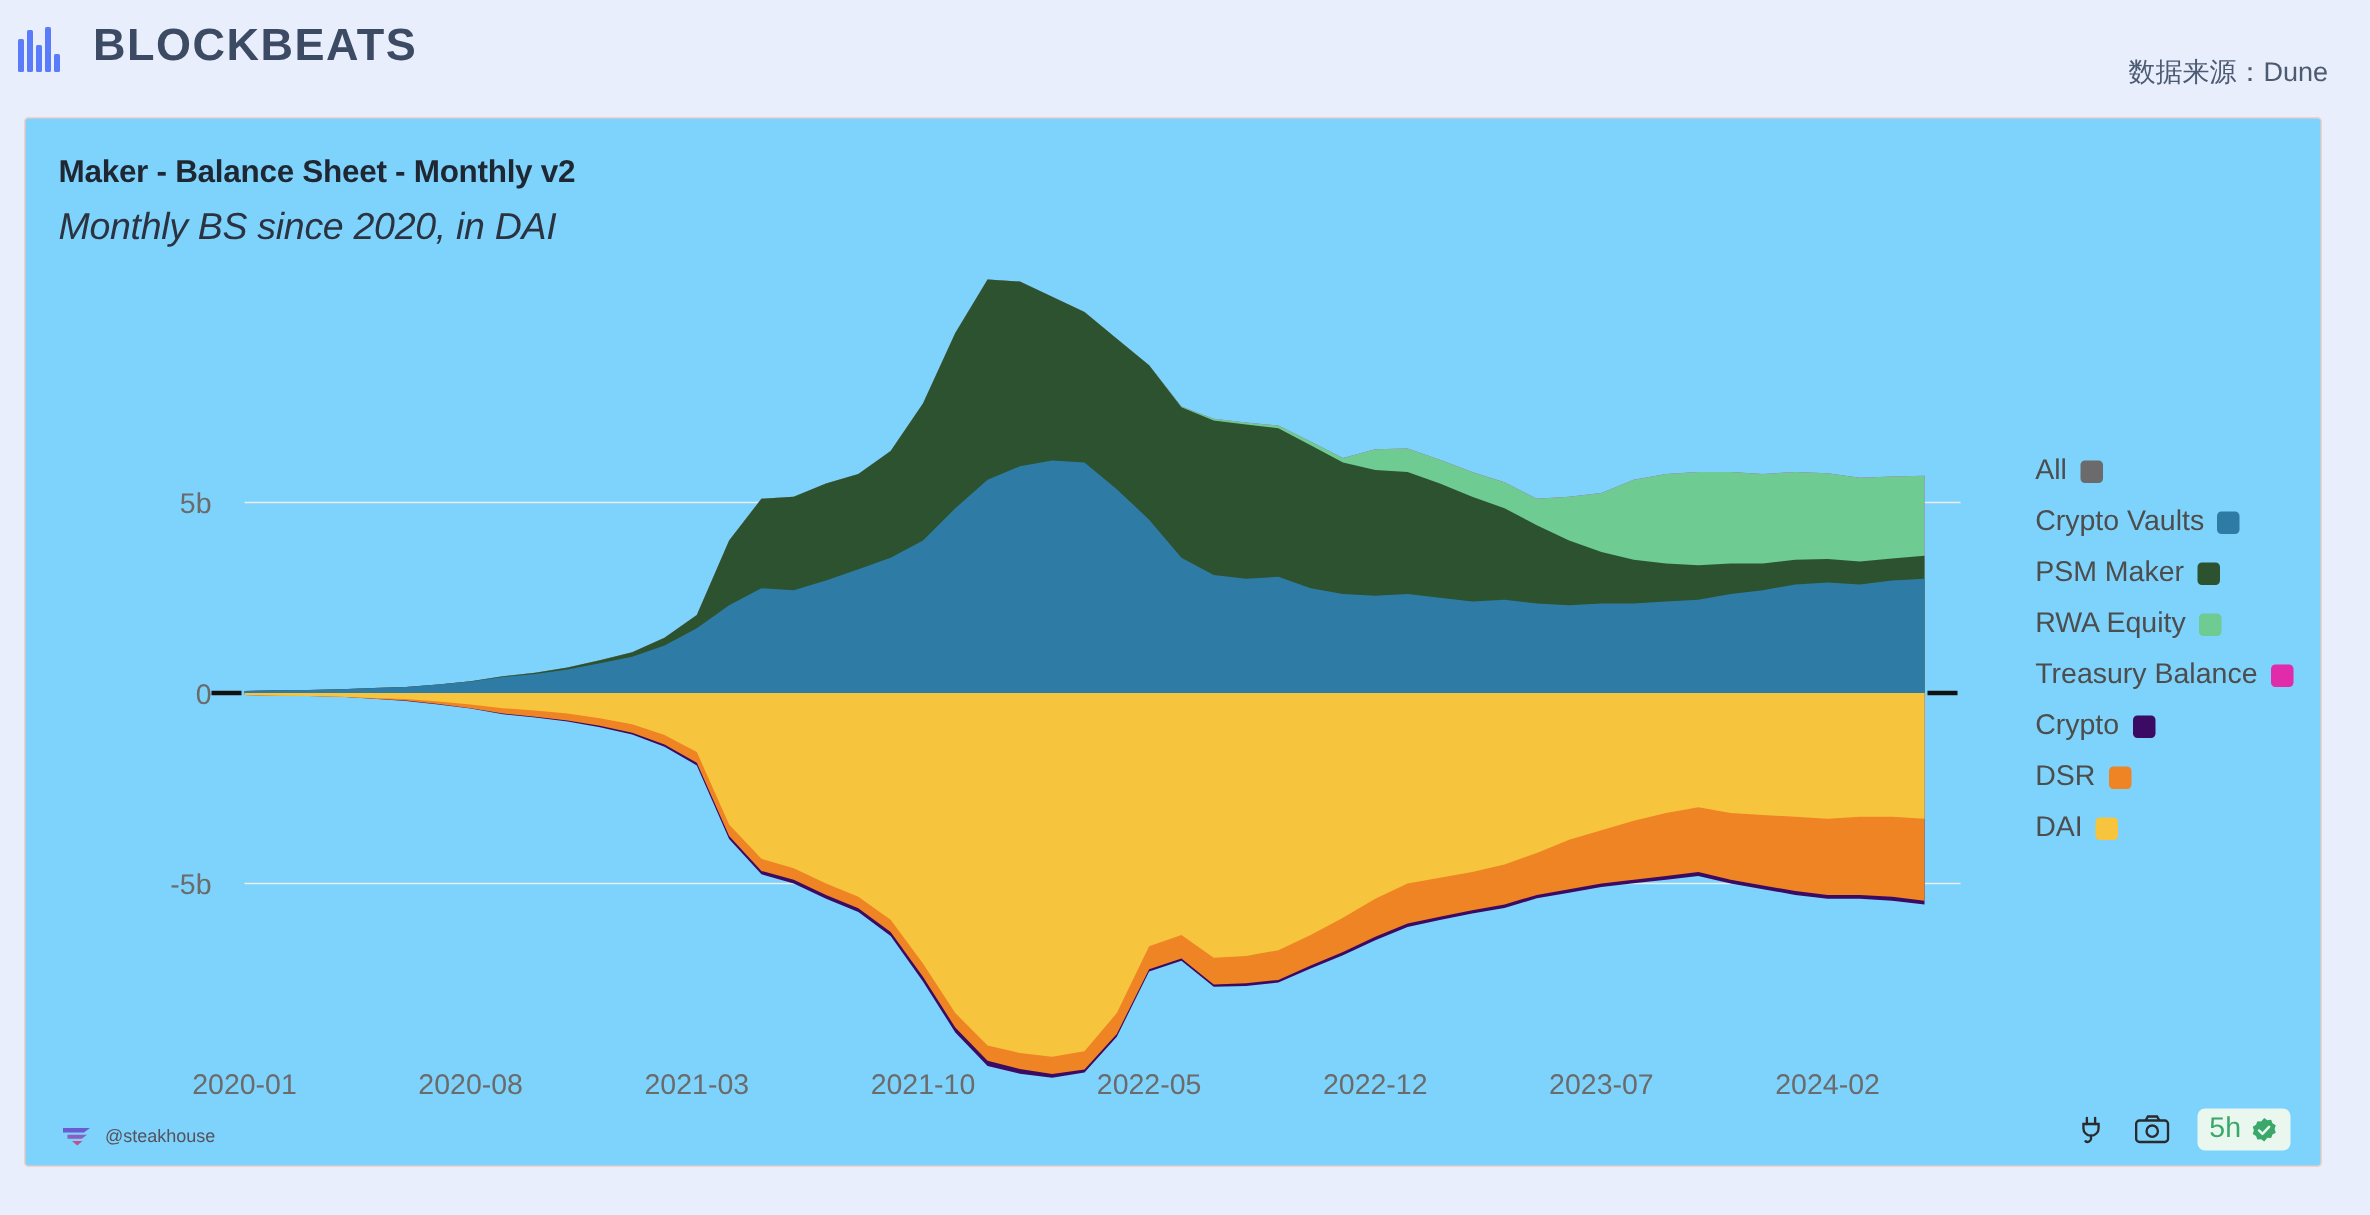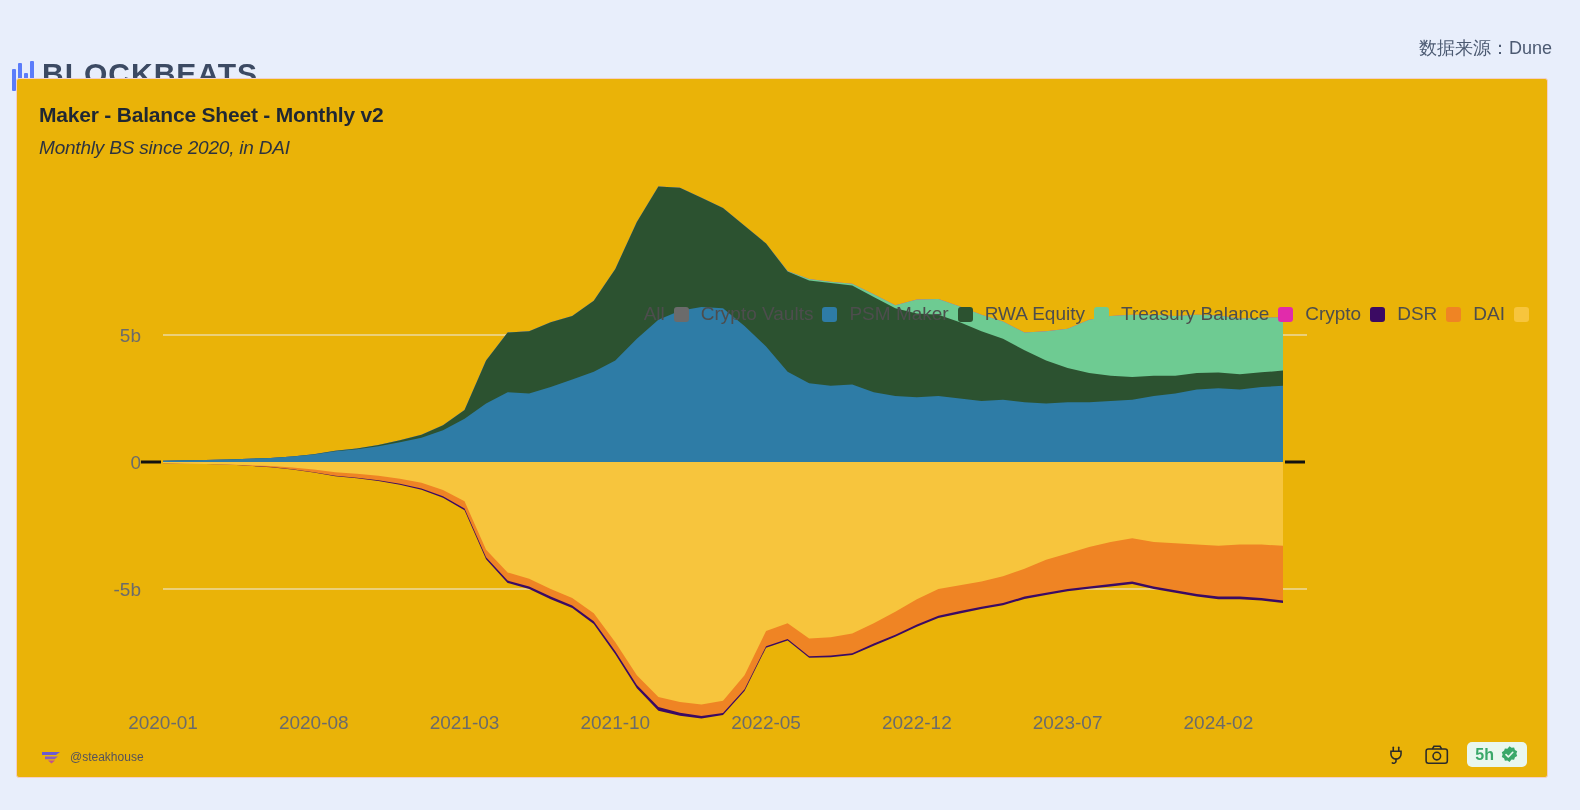--- a/index.html
+++ b/index.html
@@ -9,61 +9,61 @@
     font-family:"Liberation Sans", sans-serif;
     overflow:hidden;
     position:relative;
   }
   
   #header{
     position:absolute;left:0;top:0;width:1580px;height:72px;
   }
   #logo{
     position:absolute;left:12px;top:14px;
-    display:flex;align-items:center;gap:2px;margin-top:43px;
+    display:flex;align-items:center;gap:22px;
   }
   #logo-bars{display:flex;align-items:flex-end;height:34px;gap:2px;}
   #logo-bars i{display:block;width:4px;background:#5b7cfa;border-radius:1px;}
   #logo-bars i:nth-child(1){height:22px;}
   #logo-bars i:nth-child(2){height:28px;}
   #logo-bars i:nth-child(3){height:18px;}
   #logo-bars i:nth-child(4){height:30px;}
   #logo-bars i:nth-child(5){height:12px;}
   #logo-text{
     font-size:30px;font-weight:700;letter-spacing:1px;color:#3c4a63;
     font-family:"Liberation Sans", sans-serif;
   }
   #source{
     position:absolute;right:28px;top:36px;
     font-size:18px;color:#4c5a72;
   }
   
   #card{
     position:absolute;left:16px;top:78px;width:1532px;height:700px;
-    background:#eab308;border:1px solid #f3cfc8;border-radius:3px;
+    background:#7dd3fc;border:1px solid #f3cfc8;border-radius:3px;
     box-sizing:border-box;
   }
   #chart-title{
     position:absolute;left:22px;top:24px;
     font-size:21px;font-weight:700;color:#1f2733;letter-spacing:-.2px;
   }
   #chart-subtitle{
     position:absolute;left:22px;top:58px;
-    font-size:19px;font-style:italic;color:#2c3340;letter-spacing:-.2px;
+    font-size:25px;font-style:italic;color:#2c3340;letter-spacing:-.2px;
   }
   
   #plot-wrap{position:absolute;left:0;top:16px;width:1532px;height:700px;}
   svg{display:block;}
   .tick-label{font-size:19px;fill:#6b6b6b;font-family:"Liberation Sans",sans-serif;}
   .gridline{stroke:#ececec;stroke-width:1;}
   .zerotick{stroke:#111;stroke-width:3;}
   
   #legend{
     position:absolute;right:18px;top:224px;
-    display:flex;flex-direction:row;gap:12px;align-items:center;
+    display:flex;flex-direction:column;gap:12px;align-items:flex-start;
   }
   .legend-row{display:flex;align-items:center;gap:9px;cursor:pointer;}
   .legend-label{font-size:19px;color:#4d4d4d;white-space:nowrap;}
   .legend-swatch{width:15px;height:15px;border-radius:3px;display:block;}
   
   #footer{
     position:absolute;left:0;bottom:0;width:1532px;height:46px;
   }
   #author{
     position:absolute;left:24px;bottom:12px;
@@ -71,21 +71,21 @@
   }
   #author-name{font-size:12px;color:#55525c;}
   #footer-actions{
     position:absolute;right:22px;bottom:10px;
     display:flex;align-items:center;gap:18px;
   }
   #freshness{
     display:flex;align-items:center;gap:6px;
     background:#e9f7ef;border-radius:5px;padding:3px 8px;
   }
-  #freshness-text{font-size:16px;color:#3aa869;font-weight:bold;}
+  #freshness-text{font-size:19px;color:#3aa869;}
   .icon-btn{cursor:pointer;display:flex;align-items:center;}
 </style>
 </head>
 <body>
 
 <div id="header">
   <div id="logo">
     <span id="logo-bars">
       <i></i>
         <i></i>

